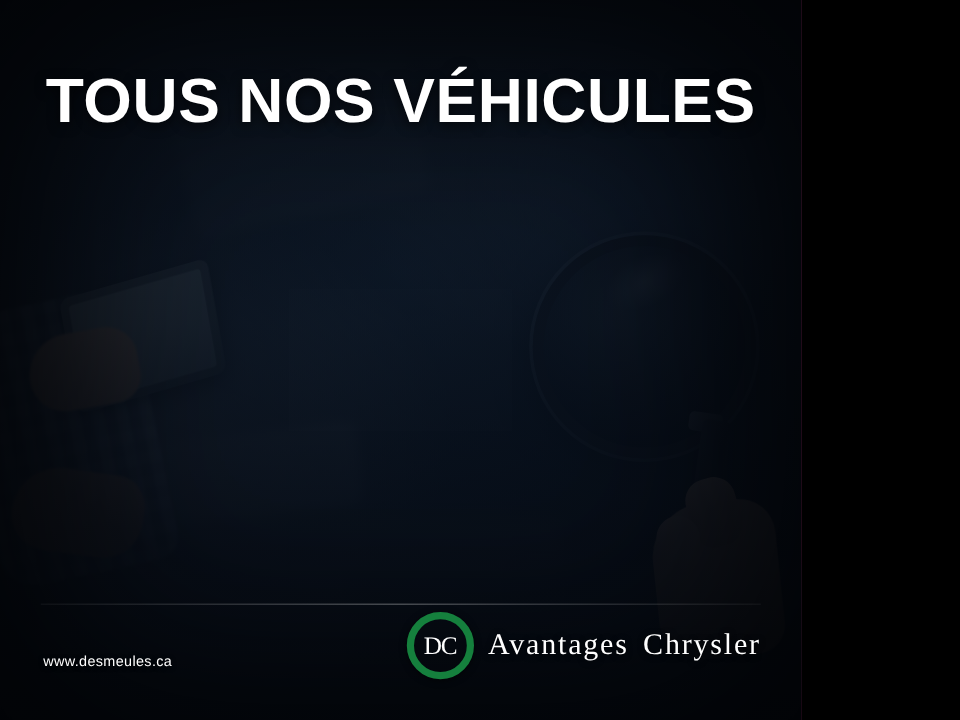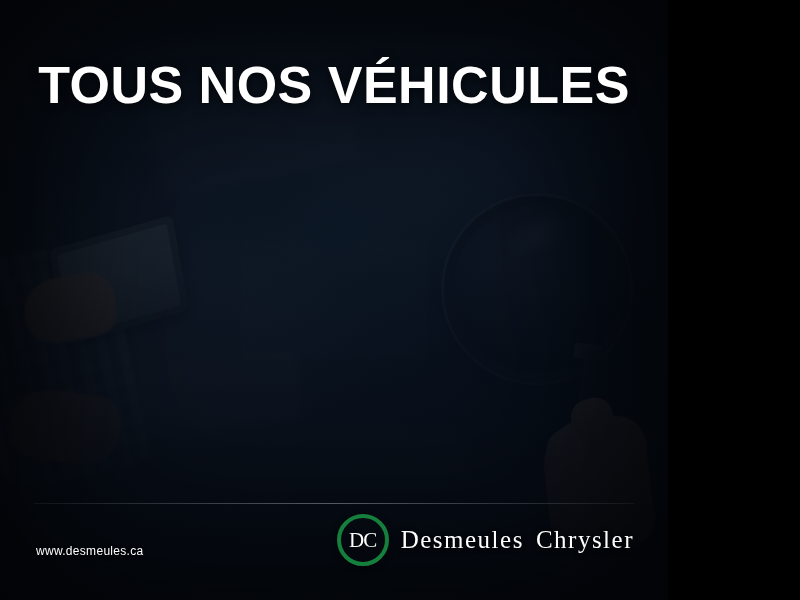--- a/index.html
+++ b/index.html
@@ -267,21 +267,21 @@
     right: 34px;
     bottom: 34px;
     display: flex;
     align-items: center;
     gap: 12px;
   }
   .brand-seal {
     width: 44px;
     height: 44px;
     border-radius: 50%;
-    border: 4px solid #15803d;
+    border: 6px solid #15803d;
     display: flex;
     align-items: center;
     justify-content: center;
     color: #ffffff;
     font-family: "Liberation Serif", serif;
     font-size: 21px;
     letter-spacing: -1px;
     box-shadow: 0 1px 6px rgba(0,0,0,0.6);
   }
   .brand-name {
@@ -331,17 +331,17 @@
 
   </div>
 
   <div class="footer-rule"></div>
 
   <div class="site-url">www.desmeules.ca</div>
 
   <div class="brand">
     <div class="brand-seal">DC</div>
     <div class="brand-name">
-      <span>Desmeules</span><span class="second">Chrysler</span>
+      <span>Avantages</span><span class="second">Chrysler</span>
     </div>
   </div>
 
 </div>
 
 </body></html>

